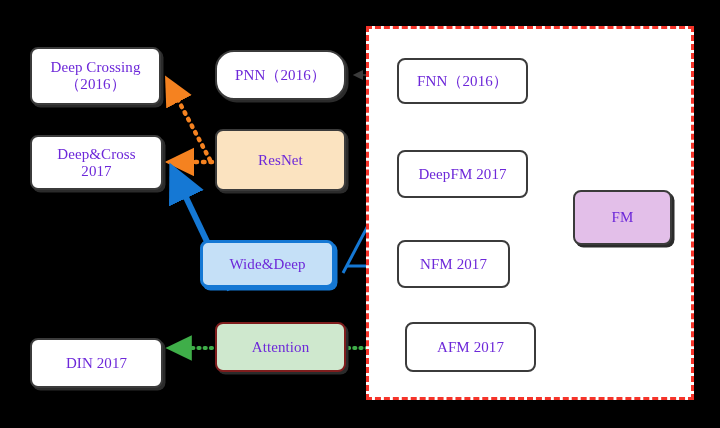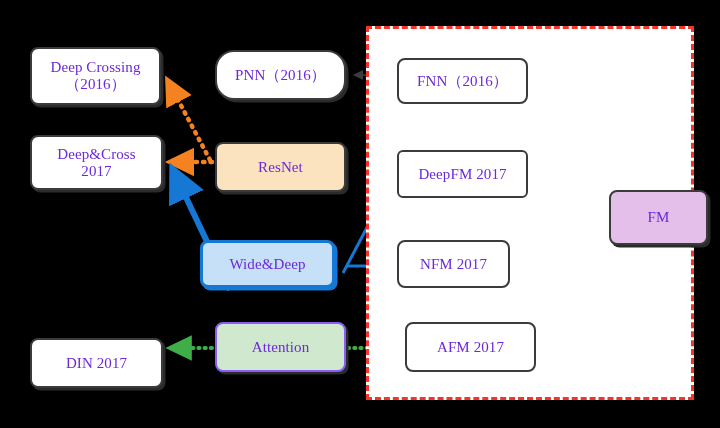--- a/index.html
+++ b/index.html
@@ -41,21 +41,21 @@
     border: 2px solid #3b3b3b;
     box-shadow: 2.5px 2.5px 0 0 #2b2b2b;
   }
   .node.resnet {
     background: #fbe3c0;
     border: 2px solid #3b3b3b;
     box-shadow: 2.5px 2.5px 0 0 #2b2b2b;
   }
   .node.attention {
     background: #cfe8ce;
-    border: 2px solid #8b5cf6;
+    border: 2px solid #7f1d1d;
     box-shadow: 2.5px 2.5px 0 0 #2b2b2b;
   }
   .node.widedeep {
     background: #c5e0f7;
     border: 3px solid #1578d4;
     box-shadow: 2.5px 2.5px 0 0 #1578d4;
   }
   .node.fm {
     background: #e3bfe9;
     border: 2px solid #3b3b3b;
@@ -125,23 +125,23 @@
     <line x1="570" y1="222" x2="534" y2="342" stroke="#9b30d9" stroke-width="1.7" stroke-dasharray="5 4" marker-end="url(#ah-purple)"></line>
   </svg>
 
   <div id="node-layer">
       <div class="node plain" style="left: 30px; top: 47px; width: 131px; height: 58px;">Deep Crossing
 （2016）</div>
       <div class="node plain" style="left: 215px; top: 50px; width: 131px; height: 50px; border-radius: 19px;">PNN（2016）</div>
       <div class="node inner" style="left: 397px; top: 58px; width: 131px; height: 46px;">FNN（2016）</div>
       <div class="node plain" style="left: 30px; top: 135px; width: 133px; height: 55px;">Deep&amp;Cross
 2017</div>
-      <div class="node resnet" style="left: 215px; top: 142px; width: 131px; height: 50px;">ResNet</div>
-      <div class="node inner" style="left: 397px; top: 150px; width: 131px; height: 48px; border-radius: 6px;">DeepFM 2017</div>
-      <div class="node fm" style="left: 573px; top: 190px; width: 99px; height: 55px; margin-left: 36px;">FM</div>
+      <div class="node resnet" style="left: 215px; top: 129px; width: 131px; height: 62px;">ResNet</div>
+      <div class="node inner" style="left: 397px; top: 150px; width: 131px; height: 48px;">DeepFM 2017</div>
+      <div class="node fm" style="left: 573px; top: 190px; width: 99px; height: 55px;">FM</div>
       <div class="node widedeep" style="left: 200px; top: 240px; width: 135px; height: 48px;">Wide&amp;Deep</div>
       <div class="node inner" style="left: 397px; top: 240px; width: 113px; height: 48px;">NFM 2017</div>
       <div class="node plain" style="left: 30px; top: 322px; width: 133px; height: 50px; margin-top: 16px;">DIN 2017</div>
       <div class="node attention" style="left: 215px; top: 322px; width: 131px; height: 50px;">Attention</div>
       <div class="node inner" style="left: 397px; top: 322px; width: 131px; height: 50px; margin-left: 8px;">AFM 2017</div>
     </div>
 
 </div>
 
 </body></html>

